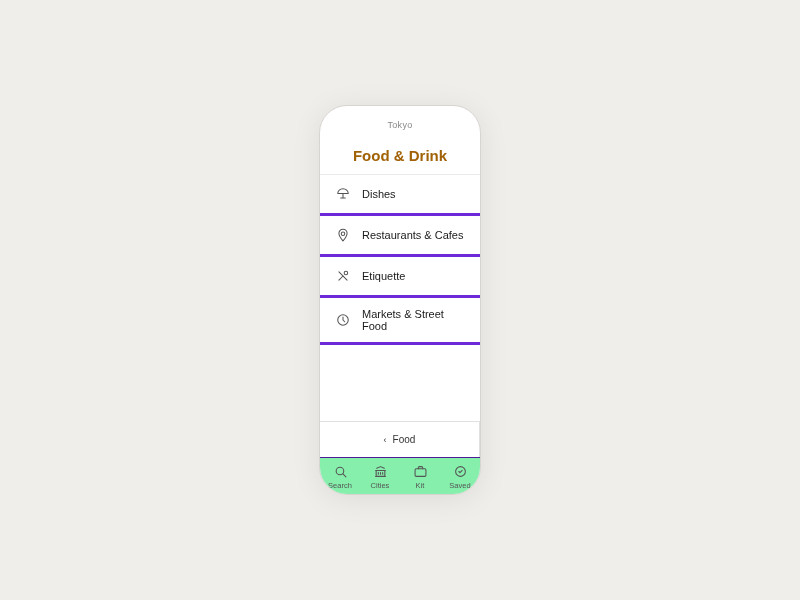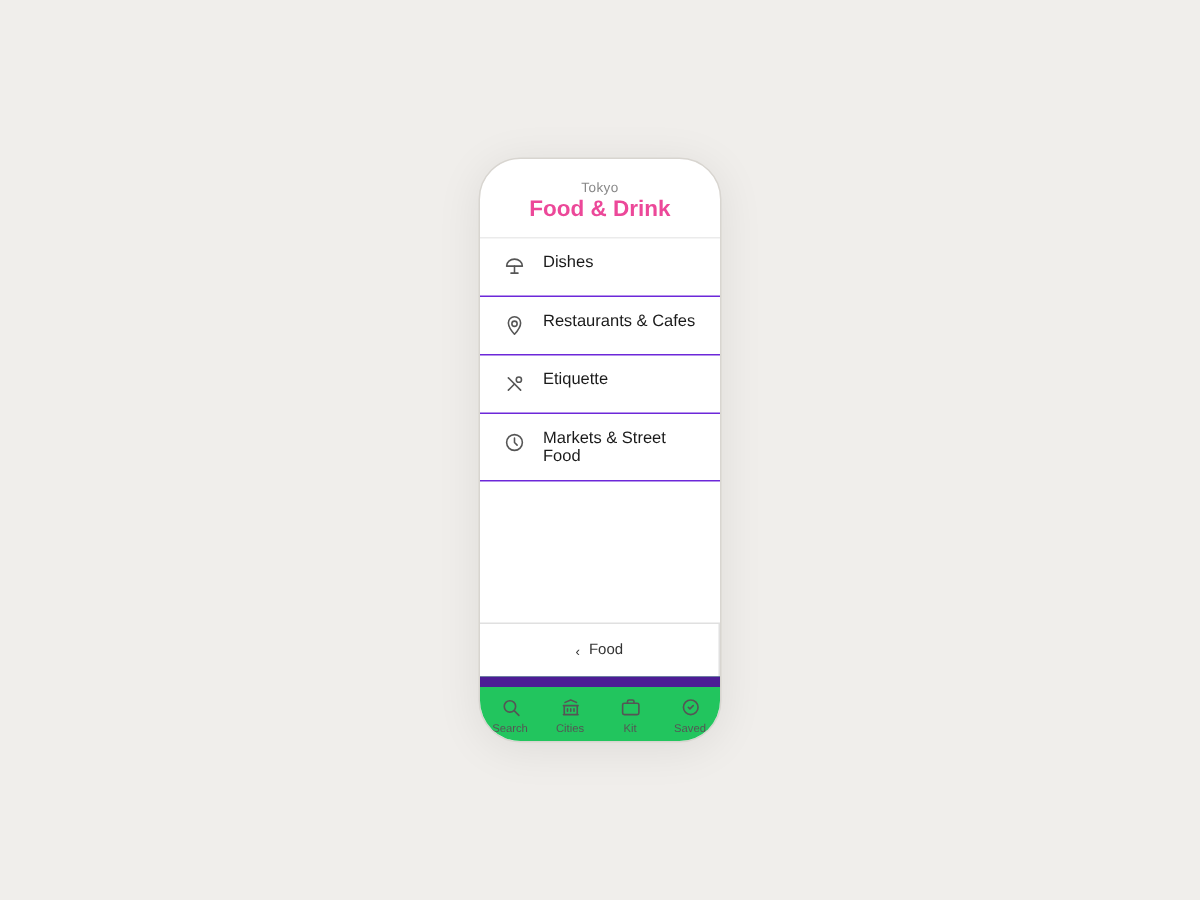--- a/index.html
+++ b/index.html
@@ -38,34 +38,34 @@
 
     .city-label {
       font-size: 9px;
       color: #888;
       letter-spacing: 0.3px;
     }
 
     .page-title {
       font-size: 15px;
       font-weight: 700;
-      color: #ec4899;
-      margin-top: 1px;
+      color: #a16207;
+      margin-top: 17px;
     }
 
     .menu-list {
       flex: 1;
       overflow-y: auto;
     }
 
     .menu-item {
       display: flex;
-      align-items: flex-start;
+      align-items: center;
       padding: 10px 14px;
-      border-bottom: 1px solid #6d28d9;
+      border-bottom: 3px solid #6d28d9;
       cursor: pointer;
     }
 
     .menu-icon {
       width: 18px;
       height: 18px;
       margin-right: 10px;
       display: flex;
       align-items: center;
       justify-content: center;
@@ -118,23 +118,23 @@
       left: 50%;
       transform: translateX(-50%);
       width: 20px;
       height: 2px;
       background: #1a1a1a;
       border-radius: 1px;
     }
 
     .tab-bar {
       display: flex;
-      border-top: 7px solid #4c1d95;
+      border-top: 1px solid #4c1d95;
       padding: 5px 0 4px;
-      background: #22c55e;
+      background: #86efac;
     }
 
     .tab-item {
       flex: 1;
       display: flex;
       flex-direction: column;
       align-items: center;
       gap: 2px;
       cursor: pointer;
     }

